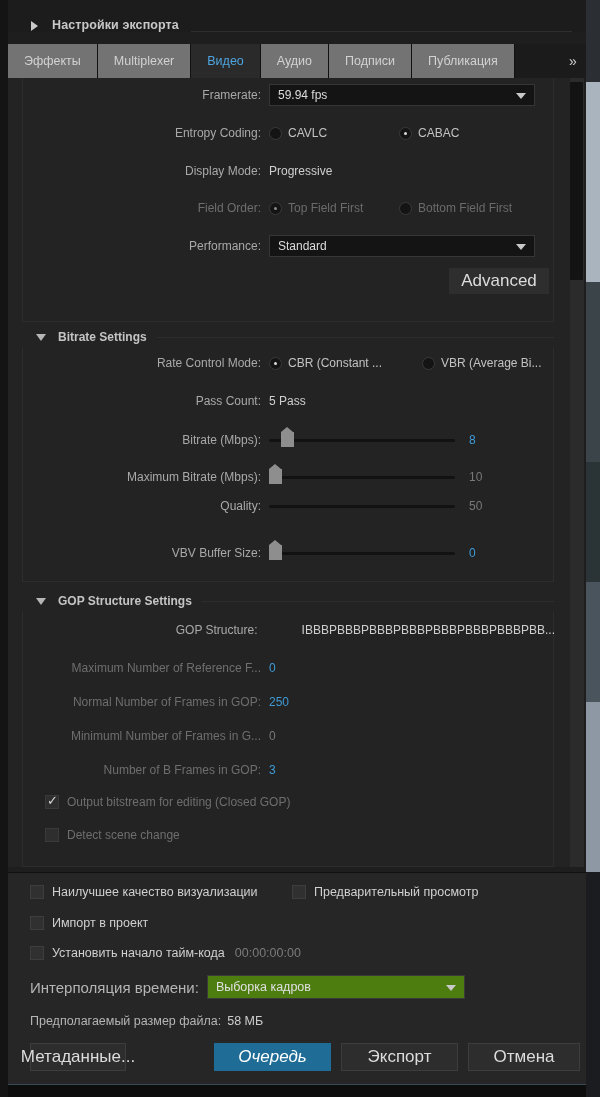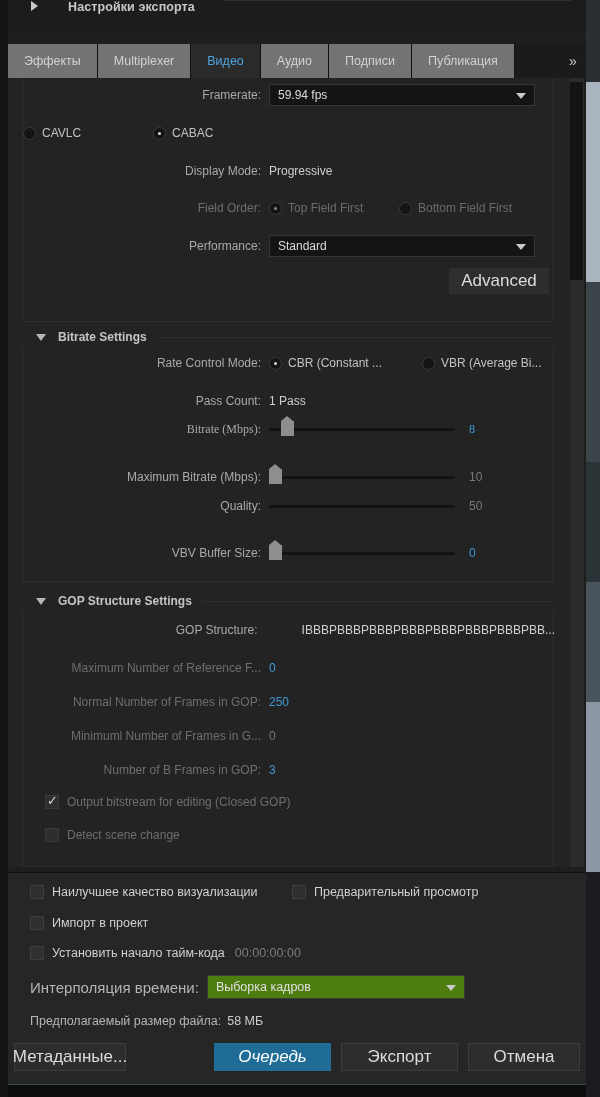--- a/index.html
+++ b/index.html
@@ -23,21 +23,21 @@
   .right-strip {
     position: absolute; left: 586px; top: 0; width: 14px; height: 1097px;
     background: #16181a;
   }
   .right-strip .seg { position: absolute; left: 0; width: 14px; }
 
   
   .header {
     position: absolute; left: 8px; top: 0; width: 578px; height: 32px;
     background: #1c1c1c;
-    display: flex; align-items: flex-start; gap: 16px;
+    display: flex; align-items: flex-end;
   }
   .disclosure {
     width: 10px; height: 12px; margin-left: 22px; margin-right: 12px;
     position: relative; flex: none;
   }
   .disclosure::before {
     content: ""; position: absolute; left: 1px; top: 1px;
     border-left: 7px solid #c9c9c9;
     border-top: 5px solid transparent;
     border-bottom: 5px solid transparent;
@@ -256,20 +256,21 @@
 
       <div class="row" style="top:8px;">
         <div class="row-label">Framerate:</div>
         <div class="dropdown">
           <span>59.94 fps</span>
           <span class="dd-arrow"></span>
         </div>
       </div>
 
       <div class="row" style="top:46px;">
+        <div class="row-label">Entropy Coding:</div>
         <div class="radio-group">
           <div class="radio" style="width:120px;">
             <span class="dot"></span>
             <span class="rlabel">CAVLC</span>
           </div>
           <div class="radio on">
             <span class="dot"></span>
             <span class="rlabel">CABAC</span>
           </div>
         </div>
@@ -323,24 +324,24 @@
           </div>
           <div class="radio">
             <span class="dot"></span>
             <span class="rlabel">VBR (Average Bi...</span>
           </div>
         </div>
       </div>
 
       <div class="row" style="top:41px;">
         <div class="row-label">Pass Count:</div>
-        <div class="row-value">1 Pass</div>
-      </div>
-
-      <div class="row" style="top:69px;font-family:Liberation Serif, serif;">
+        <div class="row-value">5 Pass</div>
+      </div>
+
+      <div class="row" style="top:80px;">
         <div class="row-label">Bitrate (Mbps):</div>
         <div class="slider">
           <div class="track"></div>
           <div class="thumb" style="left:12px;"></div>
         </div>
         <div class="slider-val row-value accent">8</div>
       </div>
 
       <div class="row" style="top:117px;">
         <div class="row-label">Maximum Bitrate (Mbps):</div>
@@ -450,20 +451,20 @@
         <span>Выборка кадров</span>
         <span class="dd-arrow"></span>
       </span>
     </div>
 
     <div class="bot-row" style="top:141px;left:22px;">
       <span class="filesize">Предполагаемый размер файла:</span>
       <span class="filesize"><b>58 МБ</b></span>
     </div>
 
-    <div class="btn" style="top:170px;left:6px;width:112px;">Метаданные...</div>
+    <div class="btn" style="top:170px;left:22px;width:96px;">Метаданные...</div>
     <div class="btn primary" style="top:170px;left:206px;width:117px;">Очередь</div>
     <div class="btn" style="top:170px;left:333px;width:117px;">Экспорт</div>
     <div class="btn" style="top:170px;left:460px;width:112px;">Отмена</div>
   </div>
 
   <div class="bottom-edge"></div>
 </div>
 
 </body></html>

